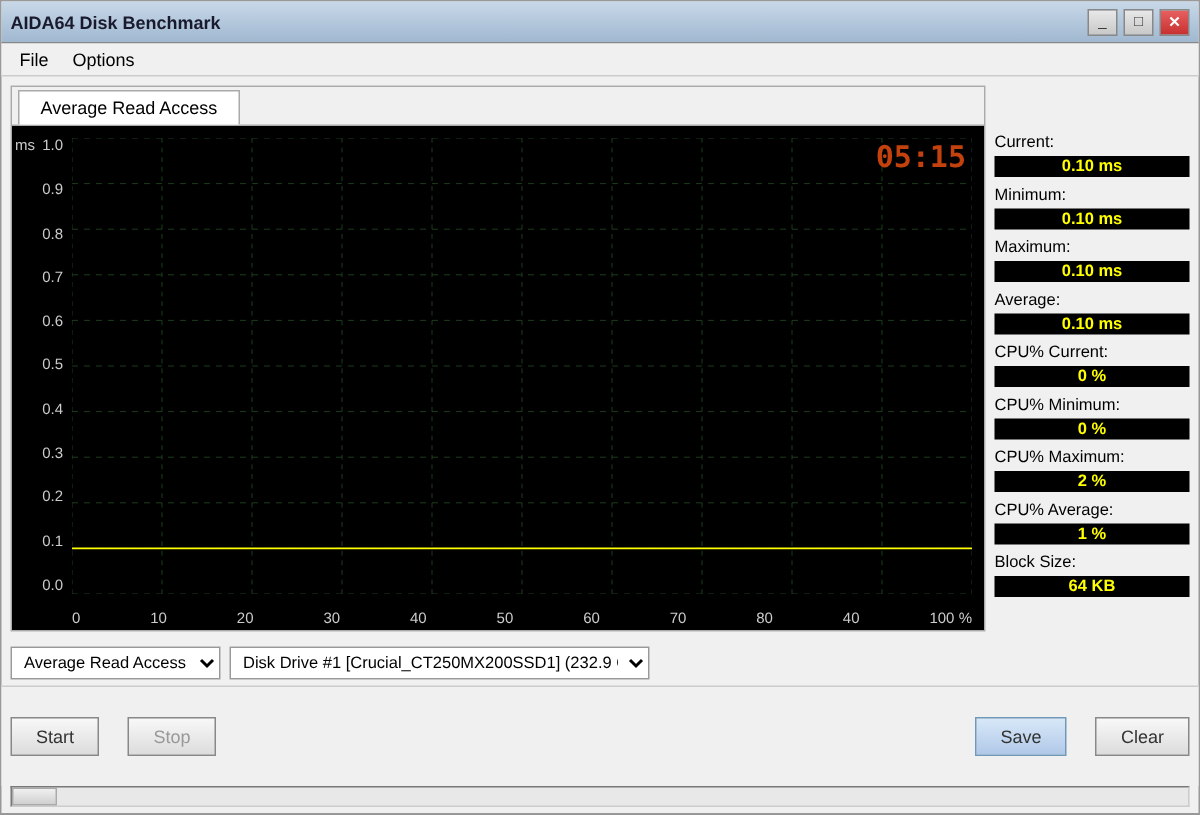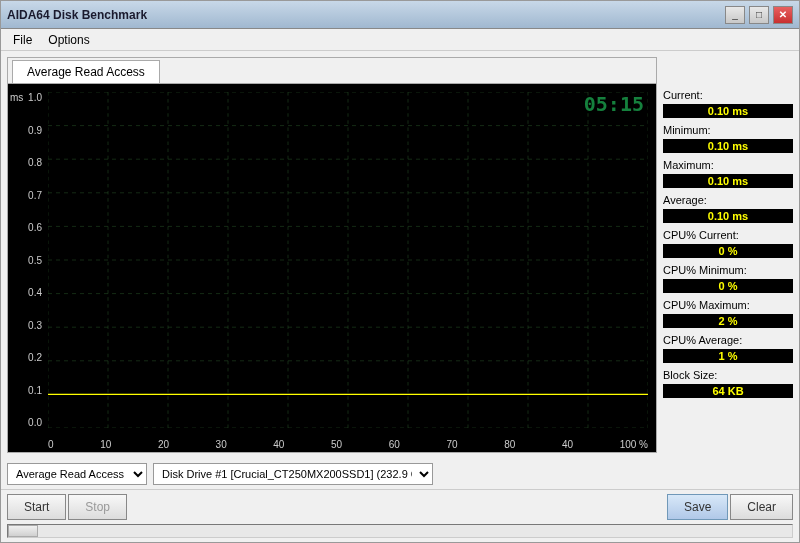--- a/index.html
+++ b/index.html
@@ -114,21 +114,21 @@
       bottom: 24px;
     }
     .chart-svg {
       width: 100%;
       height: 100%;
     }
     .timer-display {
       position: absolute;
       top: 8px;
       right: 12px;
-      color: #15803d;
+      color: #c2410c;
       font-size: 20px;
       font-weight: bold;
       font-family: monospace;
     }
     .y-axis-labels {
       position: absolute;
       top: 8px;
       left: 2px;
       bottom: 24px;
       width: 36px;
@@ -190,22 +190,22 @@
       border: 1px solid #999;
       background: white;
       padding: 0 4px;
       font-size: 11px;
       cursor: pointer;
     }
     .dropdown-1 { width: 140px; }
     .dropdown-2 { width: 280px; }
     .action-buttons {
       display: flex;
-      gap: 2px;
-      padding: 4px 6px;
+      gap: 19px;
+      padding: 20px 6px;
       border-top: 1px solid #ccc;
       background: #f0f0f0;
     }
     .btn {
       height: 26px;
       padding: 0 16px;
       border: 1px solid #888;
       background: linear-gradient(to bottom, #f8f8f8, #dcdcdc);
       font-size: 12px;
       cursor: pointer;

